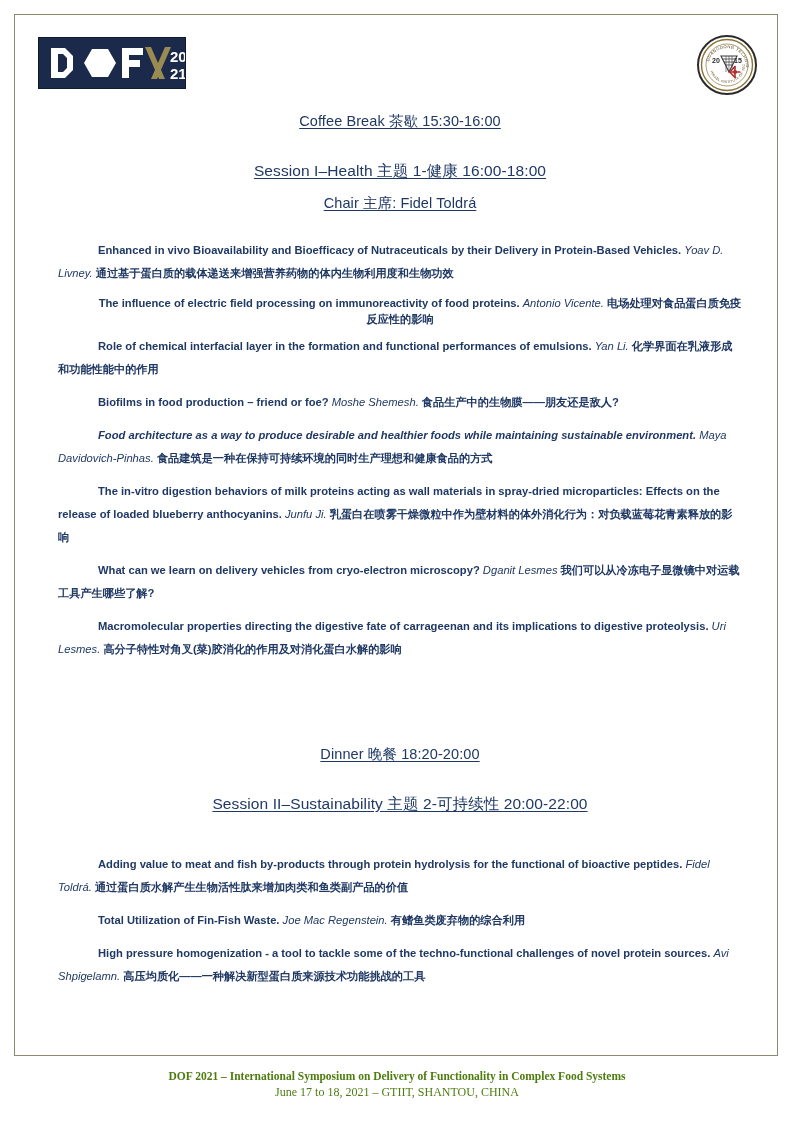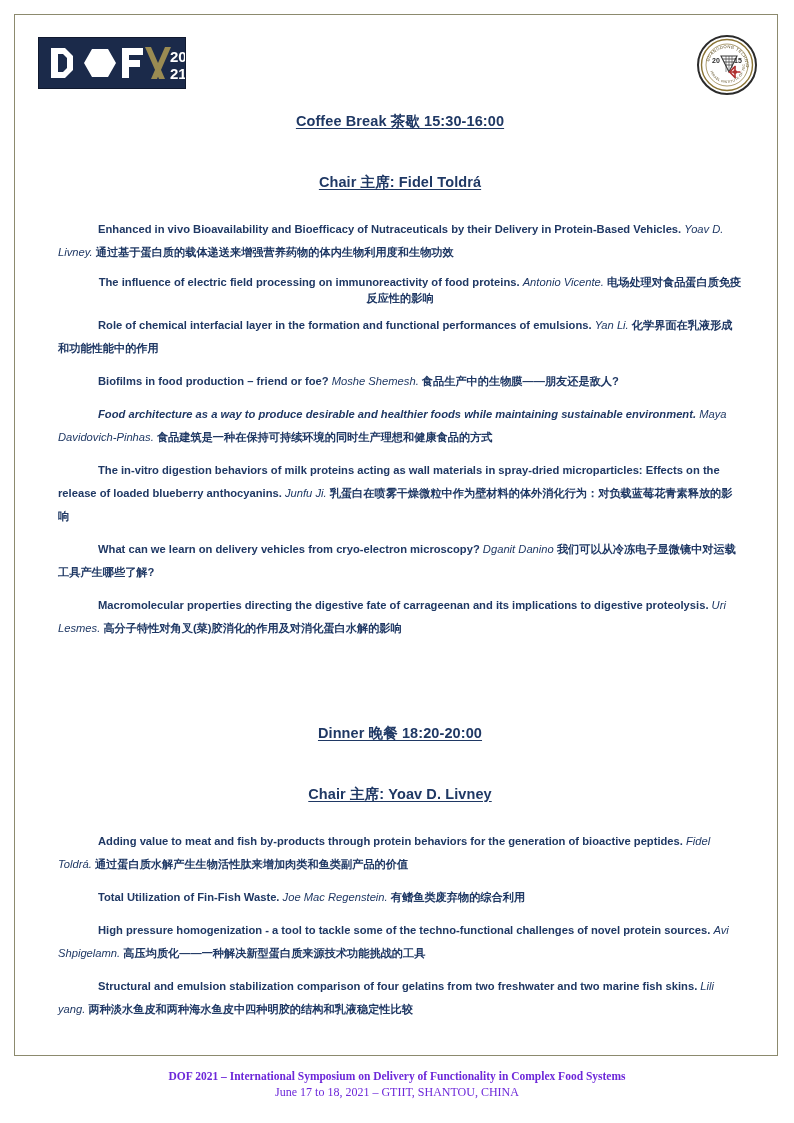--- a/index.html
+++ b/index.html
@@ -72,21 +72,21 @@
     position: absolute;
     left: 58px;
     top: 112px;
     width: 684px;
   }
 
   
   .heading-block { text-align: center; }
   .heading {
     display: inline-block;
-    font-weight: bold;
+    font-weight: normal;
     color: #1F3864;
     text-decoration: underline;
     text-underline-offset: 2px;
     letter-spacing: 0.1px;
     white-space: nowrap;
   }
   .h-break   { font-size: 14.5px; }
   .h-session { font-size: 15.5px; }
   .h-chair   { font-size: 14.5px; }
 
@@ -121,21 +121,21 @@
   }
 
   
   #footer {
     position: absolute;
     left: 0;
     top: 1068px;
     width: 794px;
     text-align: center;
     font-family: "Liberation Serif", "DejaVu Serif", serif;
-    color: #6d28d9;
+    color: #4d7c0f;
   }
   #footer .f1 {
     font-size: 11.5px;
     font-weight: bold;
     line-height: 16px;
   }
   #footer .f2 {
     font-size: 12px;
     font-weight: normal;
     line-height: 16px;
@@ -201,20 +201,23 @@
   </div>
 
   <div id="content">
 
     <div class="heading-block">
       <span class="heading h-break">Coffee Break 茶歇 15:30-16:00</span>
     </div>
 
     <div class="sp-30"></div>
 
+    <div class="heading-block">
+      <span class="heading h-session">Session I–Health 主题 1-健康 16:00-18:00</span>
+    </div>
     <div class="sp-12"></div>
     <div class="heading-block">
       <span class="heading h-chair">Chair 主席: Fidel Toldrá</span>
     </div>
 
     <div class="sp-26"></div>
 
     <p class="talk">
       <span class="title">Enhanced in vivo Bioavailability and Bioefficacy of Nutraceuticals by their Delivery in Protein-Based Vehicles.</span>
       <span class="speaker">Yoav D. Livney.</span>
@@ -240,63 +243,58 @@
       <span class="speaker">Maya Davidovich-Pinhas.</span>
       <span class="cn">食品建筑是一种在保持可持续环境的同时生产理想和健康食品的方式</span>
     </p>
     <p class="talk">
       <span class="title">The in-vitro digestion behaviors of milk proteins acting as wall materials in spray-dried microparticles: Effects on the release of loaded blueberry anthocyanins.</span>
       <span class="speaker">Junfu Ji.</span>
       <span class="cn">乳蛋白在喷雾干燥微粒中作为壁材料的体外消化行为：对负载蓝莓花青素释放的影响</span>
     </p>
     <p class="talk">
       <span class="title">What can we learn on delivery vehicles from cryo-electron microscopy?</span>
-      <span class="speaker">Dganit Danino</span>
+      <span class="speaker">Dganit Lesmes</span>
       <span class="cn">我们可以从冷冻电子显微镜中对运载工具产生哪些了解?</span>
     </p>
     <p class="talk">
       <span class="title">Macromolecular properties directing the digestive fate of carrageenan and its implications to digestive proteolysis.</span>
       <span class="speaker">Uri Lesmes.</span>
       <span class="cn">高分子特性对角叉(菜)胶消化的作用及对消化蛋白水解的影响</span>
     </p>
 
     <div class="sp-74"></div>
 
     <div class="heading-block">
       <span class="heading h-break">Dinner 晚餐 18:20-20:00</span>
     </div>
 
     <div class="sp-30"></div>
 
+    <div class="heading-block">
+      <span class="heading h-session">Session II–Sustainability 主题 2-可持续性  20:00-22:00</span>
+    </div>
     <div class="sp-12"></div>
-    <div class="heading-block">
-      <span class="heading h-chair">Chair 主席: Yoav D. Livney</span>
-    </div>
 
     <div class="sp-26"></div>
 
     <p class="talk">
-      <span class="title">Adding value to meat and fish by-products through protein behaviors for the generation of bioactive peptides.</span>
+      <span class="title">Adding value to meat and fish by-products through protein hydrolysis for the functional of bioactive peptides.</span>
       <span class="speaker">Fidel Toldrá.</span>
       <span class="cn">通过蛋白质水解产生生物活性肽来增加肉类和鱼类副产品的价值</span>
     </p>
     <p class="talk">
       <span class="title">Total Utilization of Fin-Fish Waste.</span>
       <span class="speaker">Joe Mac Regenstein.</span>
       <span class="cn">有鳍鱼类废弃物的综合利用</span>
     </p>
     <p class="talk">
       <span class="title">High pressure homogenization - a tool to tackle some of the techno-functional challenges of novel protein sources.</span>
       <span class="speaker">Avi Shpigelamn.</span>
       <span class="cn">高压均质化——一种解决新型蛋白质来源技术功能挑战的工具</span>
-    </p>
-    <p class="talk">
-      <span class="title">Structural and emulsion stabilization comparison of four gelatins from two freshwater and two marine fish skins.</span>
-      <span class="speaker">Lili yang.</span>
-      <span class="cn">两种淡水鱼皮和两种海水鱼皮中四种明胶的结构和乳液稳定性比较</span>
     </p>
 
   </div>
 
   <div id="footer">
     <div class="f1">DOF 2021 – International Symposium on Delivery of Functionality in Complex Food Systems</div>
     <div class="f2">June 17 to 18, 2021 – GTIIT, SHANTOU, CHINA</div>
   </div>
 
 </div>

